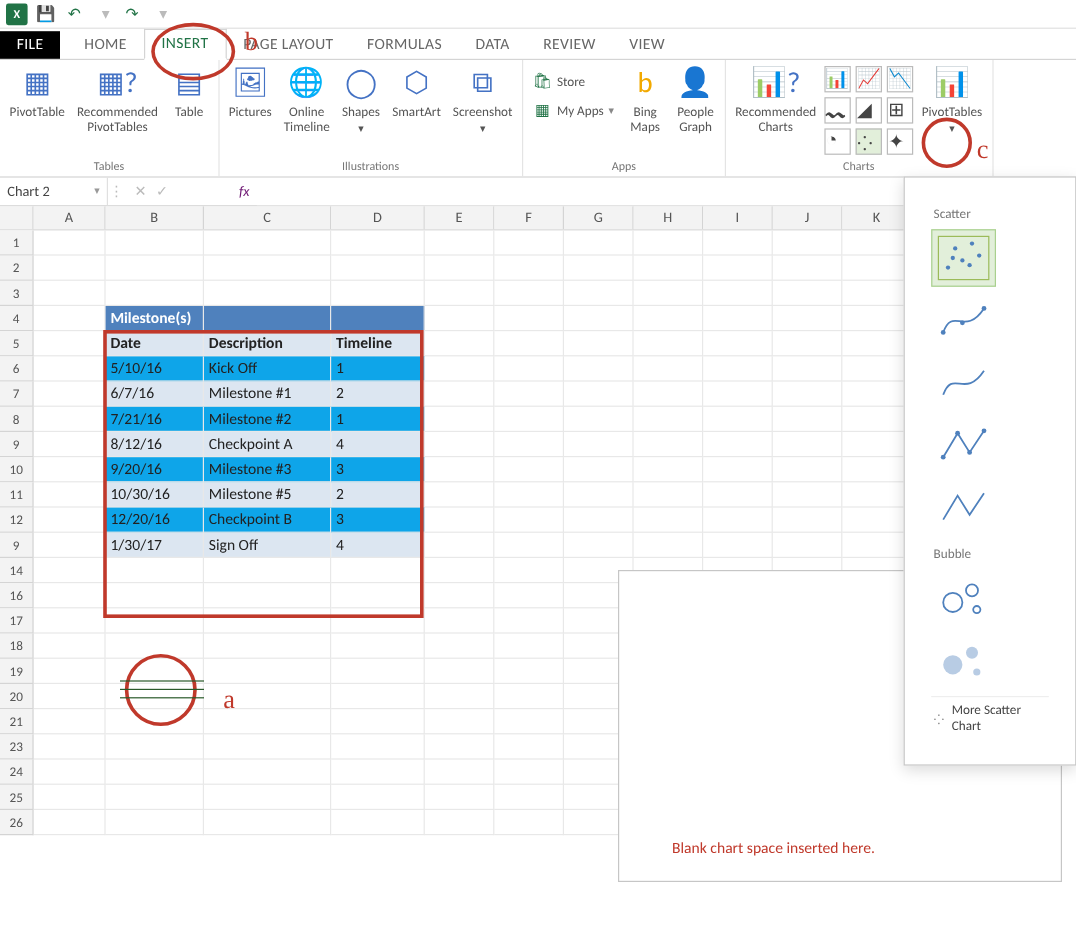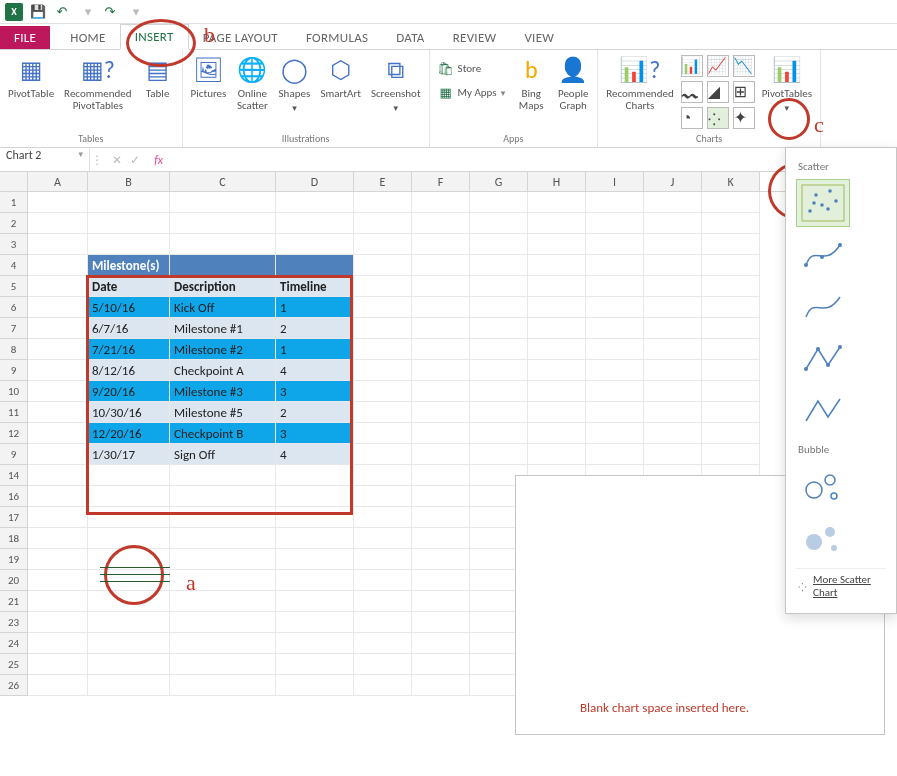--- a/index.html
+++ b/index.html
@@ -7,40 +7,40 @@
 
   
   .qa-bar { height: 24px; background: #fff; display: flex; align-items: center; padding-left: 4px; border-bottom: 1px solid #e0e0e0;}
   .qa-bar .qa-item { width: 20px; height: 20px; display:flex; align-items:center; justify-content:center; margin-right: 4px; font-size: 13px; color:#217346;}
   .qa-bar .excel-icon { background:#217346; color:#fff; font-weight:bold; font-size:10px; width:18px; height:18px; display:flex;align-items:center;justify-content:center; border-radius:2px;}
   .qa-bar .sep { color:#bbb; margin: 0 2px;}
 
   
   .tabs { height: 26px; display: flex; align-items: flex-end; border-bottom: 1px solid #d4d4d4; }
   .tab { padding: 4px 14px; font-size: 13px; color: #666; cursor: pointer; text-transform: uppercase; letter-spacing: 0.3px; position:relative;}
-  .tab.file { background:#be185d; color:#fff; margin-right:6px;}
+  .tab.file { background:#000000; color:#fff; margin-right:6px;}
   .tab.active { color:#217346; background:#fff; border-top:1px solid #d4d4d4; border-left:1px solid #d4d4d4; border-right:1px solid #d4d4d4; border-bottom:2px solid #fff; margin-bottom:-1px;}
 
   
   .ribbon { height: 98px; border-bottom: 1px solid #d4d4d4; display: flex; align-items: stretch; background:#fff; position:relative;}
   .group { border-right: 1px solid #e4e4e4; display:flex; flex-direction:column; justify-content:space-between; padding: 2px 4px 0 4px;}
   .group-items { display:flex; align-items:flex-start; gap: 2px; height: 80px;}
   .group-label { font-size: 10px; color:#777; text-align:center; padding:0 2px 2px; line-height:12px;}
   .rbtn { display:flex; flex-direction:column; align-items:center; justify-content:flex-start; padding: 2px 4px; font-size: 11px; color:#555; line-height:12px; text-align:center; cursor:pointer; gap:2px;}
   .rbtn .ricon { width:32px; height:32px; display:flex; align-items:center; justify-content:center; font-size:24px; color:#4472c4;}
   .rbtn-sm { font-size:11px; color:#555; display:flex; align-items:center; gap:4px; padding:2px 4px; cursor:pointer;}
   .rbtn-sm .ricon-sm { width:16px; height:16px; display:flex;align-items:center;justify-content:center; font-size:13px; color:#217346;}
   .chart-mini { width:22px; height:22px; border:1px solid #bbb; margin:1px; cursor:pointer;}
 
   
   .fbar { height: 24px; border-bottom:1px solid #d4d4d4; display:flex; align-items:center; font-size:12px; color:#444;}
-  .namebox { width:90px; border-right:1px solid #e0e0e0; padding:0 6px; display:flex; justify-content:space-between; height:100%;}
+  .namebox { width:90px; border-right:1px solid #e0e0e0; padding:0 6px; display:flex; align-items:center; justify-content:space-between; height:100%;}
   .fb-sep { width:14px; text-align:center; color:#bbb;}
   .fb-icons { display:flex; gap:8px; padding:0 8px; color:#bbb;}
-  .fx { font-style:italic; padding:0 6px; color:#ec4899;}
+  .fx { font-style:italic; padding:0 6px; color:#701a75;margin-left:45px;}
   .formula-input { flex:1; height: 100%; border:none; outline:none; font-size:12px; padding:0 4px;}
 
   
   .grid-wrap { position:absolute; top: 172px; left:0; right:0; bottom:0;}
   .colhdr { display:flex; height:20px; border-bottom:1px solid #d4d4d4;}
   .corner { width:28px; background:#f3f3f3; border-right:1px solid #d4d4d4;}
   .ch { font-size:12px; color:#555; background:#f3f3f3; border-right:1px solid #d4d4d4; text-align:center; line-height:20px;}
   .rows { }
   .row { display:flex; height:21px;}
   .rh { width:28px; font-size:11px; color:#555; background:#f3f3f3; border-right:1px solid #d4d4d4; border-bottom:1px solid #d4d4d4; text-align:center; line-height:21px;}
@@ -55,32 +55,32 @@
   .thdr2 { background:#dce6f1; font-weight:bold;}
   .trow-a { background:#0ea5e9;}
   .trow-b { background:#dce6f1;}
 
   
   .ann-circle { position:absolute; border:3px solid #c0392b; border-radius:50%; pointer-events:none;}
   .ann-rect { position:absolute; border:3px solid #c0392b; pointer-events:none;}
   .ann-label { position:absolute; color:#c0392b; font-size:22px; font-family: Georgia, serif; pointer-events:none;}
 
   
-  .scatter-panel { position:absolute; top:147px; right:0; width:112px; background:#fff; border:1px solid #c6c6c6; box-shadow:0 4px 12px rgba(0,0,0,0.15); padding:10px; z-index:50;}
+  .scatter-panel { position:absolute; top:147px; right:0; width:144px; background:#fff; border:1px solid #c6c6c6; box-shadow:0 4px 12px rgba(0,0,0,0.15); padding:22px; z-index:50;}
   .scatter-panel .sec-title { font-size:11px; color:#777; padding:2px 2px 6px;}
   .scatter-grid { display:flex; flex-wrap:wrap; gap:4px; padding-bottom:6px;}
   .scatter-opt { width:54px; height:48px; border:1px solid #fff; display:flex; align-items:center; justify-content:center; cursor:pointer; position:relative;}
   .scatter-opt.hover { background:#e2efda; border:1px solid #a9d08e;}
   .scatter-opt svg { width:46px; height:40px;}
   .more-link { font-size:11px; color:#444; padding:4px 2px; display:flex; align-items:center; gap:6px; cursor:pointer; border-top:1px solid #eee;}
   .more-link .mi { color:#888;}
 
   
   .chart-box { position:absolute; left:515px; top:475px; width:370px; height:260px; border:1px solid #c6c6c6; background:#fff;}
-  .chart-label { position:absolute; left:580px; top:700px; font-size:13px; color:#c0392b;}
+  .chart-label { position:absolute; left:560px; top:700px; font-size:13px; color:#c0392b;}
 
   
   .ann-lines { position:absolute; left:100px; top:561px; width:70px; }
   .ann-lines div { height:1px; background:#2a5a2a; margin:6px 0;}
 </style>
 </head>
 <body>
 
 <div class="qa-bar">
   <div class="qa-item">
@@ -126,21 +126,21 @@
 
   <div class="group">
     <div class="group-items">
       <div class="rbtn">
         <div class="ricon">🖼</div>
         <span>Pictures</span>
       </div>
       <div class="rbtn">
         <div class="ricon">🌐</div>
         <span style="white-space:pre;">Online
-Scatter</span>
+Timeline</span>
       </div>
       <div class="rbtn">
         <div class="ricon">◯</div>
         <span>Shapes</span>
           <span style="font-size:9px;">▾</span>
       </div>
       <div class="rbtn">
         <div class="ricon">⬡</div>
         <span>SmartArt</span>
       </div>
@@ -632,21 +632,21 @@
     <div class="scatter-opt">
       <svg viewBox="0 0 46 40">
           <circle cx="14" cy="24" r="8" fill="#b8cce4"></circle>
           <circle cx="30" cy="14" r="5" fill="#b8cce4"></circle>
           <circle cx="34" cy="30" r="3" fill="#b8cce4"></circle>
         </svg>
     </div>
   </div>
   <div class="more-link">
     <span class="mi">⁘</span>
-    <span style="text-decoration:underline;">More Scatter Chart</span>
+    <span style="">More Scatter Chart</span>
   </div>
 </div>
 
 <div class="chart-box"></div>
 <div class="chart-label">Blank chart space inserted here.</div>
 
 <div class="ann-circle" style="left:126px; top:19px; width:70px; height:48px;"></div>
 <div class="ann-label" style="left:204px; top:22px;">b</div>
 
 <div class="ann-circle" style="left:768px; top:98px; width:42px; height:42px;"></div>

